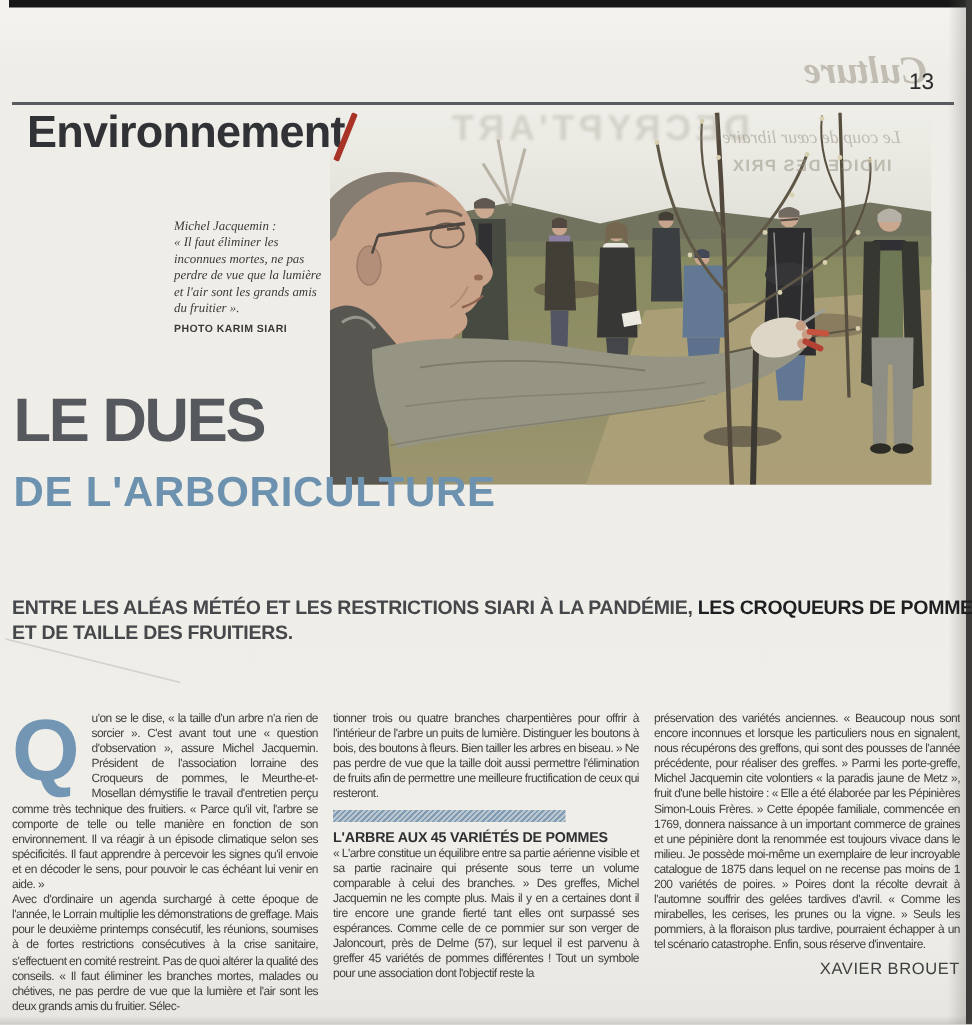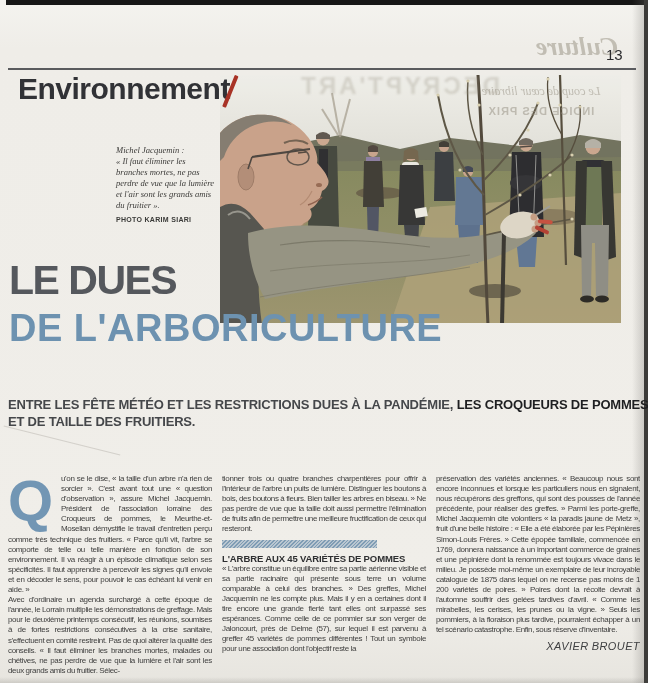--- a/index.html
+++ b/index.html
@@ -38,39 +38,39 @@
   
   .photo{position:absolute;left:220px;top:75px;width:401px;height:248px;z-index:1;}
   
   .caption{position:absolute;left:116px;top:127px;width:100px;text-align:left;z-index:2;
     font-family:"Liberation Serif",serif;font-style:italic;font-size:8.6px;line-height:11px;color:#3c3b39;margin-top:18px;}
   .caption .credit{font-family:"Liberation Sans",sans-serif;font-style:normal;font-weight:700;
     font-size:7px;letter-spacing:0.3px;color:#3a3a38;margin-top:3px;}
   
   .headline{position:absolute;left:9px;top:258px;z-index:2;}
   .hl-dark{font-size:41px;line-height:45px;font-weight:700;letter-spacing:-1.5px;color:#55585d;}
-  .hl-blue{font-size:38px;line-height:42px;font-weight:700;letter-spacing:0.5px;color:#6d92b0;
+  .hl-blue{font-size:28px;line-height:42px;font-weight:700;letter-spacing:0.5px;color:#6d92b0;
     margin-top:4px;white-space:nowrap;}
   
   .lede{position:absolute;left:8px;top:396px;width:634px;z-index:2;
     font-weight:700;font-size:13px;line-height:17px;letter-spacing:-0.2px;color:#45474a;}
   .lede .ln{white-space:nowrap;}
   .lede .strong{color:#1e1f21;}
   
   .cols{position:absolute;left:8px;top:474px;width:632px;height:209px;overflow:hidden;
     display:flex;gap:10px;z-index:2;}
   .col{flex:1;font-size:8px;line-height:10.1px;letter-spacing:-0.35px;word-spacing:-0.2px;
     text-align:justify;color:#414140;}
   .col p{margin:0;}
   .dropcap{float:left;width:48px;height:49px;margin:2px 5px 0 0;
     font-size:58px;line-height:49px;font-weight:700;color:#7296b4;}
   .divider-bar{width:76%;height:8px;margin:5px 0 6px 0;
     background:repeating-linear-gradient(135deg,#7f9cb4 0 1.2px,#bac7d1 1.2px 2.6px);}
   .subhead{font-weight:700;font-size:9.5px;letter-spacing:-0.1px;color:#2e2f31;margin:0 0 5px 0;text-align:left;}
-  .byline{text-align:right;font-size:11px;letter-spacing:0.4px;color:#3f4042;margin-top:5px;font-style:italic;}
+  .byline{text-align:right;font-size:11px;letter-spacing:0.4px;color:#3f4042;margin-top:5px;}
 </style>
 </head>
 <body>
 
 <div class="sheet">
 
   <div class="top-strip"></div>
   <div class="top-strip-notch"></div>
   <div class="crease"></div>
 
@@ -227,31 +227,31 @@
         <rect x="316" y="150" width="15" height="4" rx="2" fill="#b2392c" transform="rotate(25 316 150)"></rect>
         <rect x="318" y="144" width="15" height="4" rx="2" fill="#c44a38" transform="rotate(6 318 144)"></rect>
         <path d="M316,140 L330,131" stroke="#9a9a96" stroke-width="2"></path>
       </g>
       <rect x="0" y="0" width="401" height="248" fill="#e8e2d2" opacity="0.05"></rect>
     </g>
   </svg>
 
   <div class="caption">
     <div>Michel Jacquemin :</div>
-    <div>« Il faut éliminer les branches mortes, ne pas perdre de vue que la lumière et l'air sont les grands amis du fruitier ».</div>
+    <div>« Il faut éliminer les inconnues mortes, ne pas perdre de vue que la lumière et l'air sont les grands amis du fruitier ».</div>
     <div class="credit">PHOTO KARIM SIARI</div>
   </div>
 
   <div class="headline">
     <div class="hl-dark">LE DUES</div>
     <div class="hl-blue">DE L'ARBORICULTURE</div>
   </div>
 
   <div class="lede">
-    <div class="ln"><span>ENTRE LES FÊTE MÉTÉO ET LES RESTRICTIONS DUES À LA PANDÉMIE, </span><span class="strong">LES CROQUEURS DE POMMES</span></div>
+    <div class="ln"><span>ENTRE LES ALÉAS MÉTÉO ET LES RESTRICTIONS SIARI À LA PANDÉMIE, </span><span class="strong">LES CROQUEURS DE POMMES</span></div>
     <div class="ln">ET DE TAILLE DES FRUITIERS.</div>
   </div>
 
   <div class="cols">
     <div class="col">
       <p><span class="dropcap">Q</span><span>u'on se le dise, « la taille d'un arbre n'a rien de sorcier ». C'est avant tout une « question d'observation », assure Michel Jacquemin. Président de l'association lorraine des Croqueurs de pommes, le Meurthe-et-Mosellan démystifie le travail d'entretien perçu comme très technique des fruitiers. « Parce qu'il vit, l'arbre se comporte de telle ou telle manière en fonction de son environnement. Il va réagir à un épisode climatique selon ses spécificités. Il faut apprendre à percevoir les signes qu'il envoie et en décoder le sens, pour pouvoir le cas échéant lui venir en aide. »</span></p>
       <p>Avec d'ordinaire un agenda surchargé à cette époque de l'année, le Lorrain multiplie les démonstrations de greffage. Mais pour le deuxième printemps consécutif, les réunions, soumises à de fortes restrictions consécutives à la crise sanitaire, s'effectuent en comité restreint. Pas de quoi altérer la qualité des conseils. « Il faut éliminer les branches mortes, malades ou chétives, ne pas perdre de vue que la lumière et l'air sont les deux grands amis du fruitier. Sélec-</p>
     </div>
     <div class="col">
       <p>tionner trois ou quatre branches charpentières pour offrir à l'intérieur de l'arbre un puits de lumière. Distinguer les boutons à bois, des boutons à fleurs. Bien tailler les arbres en biseau. » Ne pas perdre de vue que la taille doit aussi permettre l'élimination de fruits afin de permettre une meilleure fructification de ceux qui resteront.</p>

